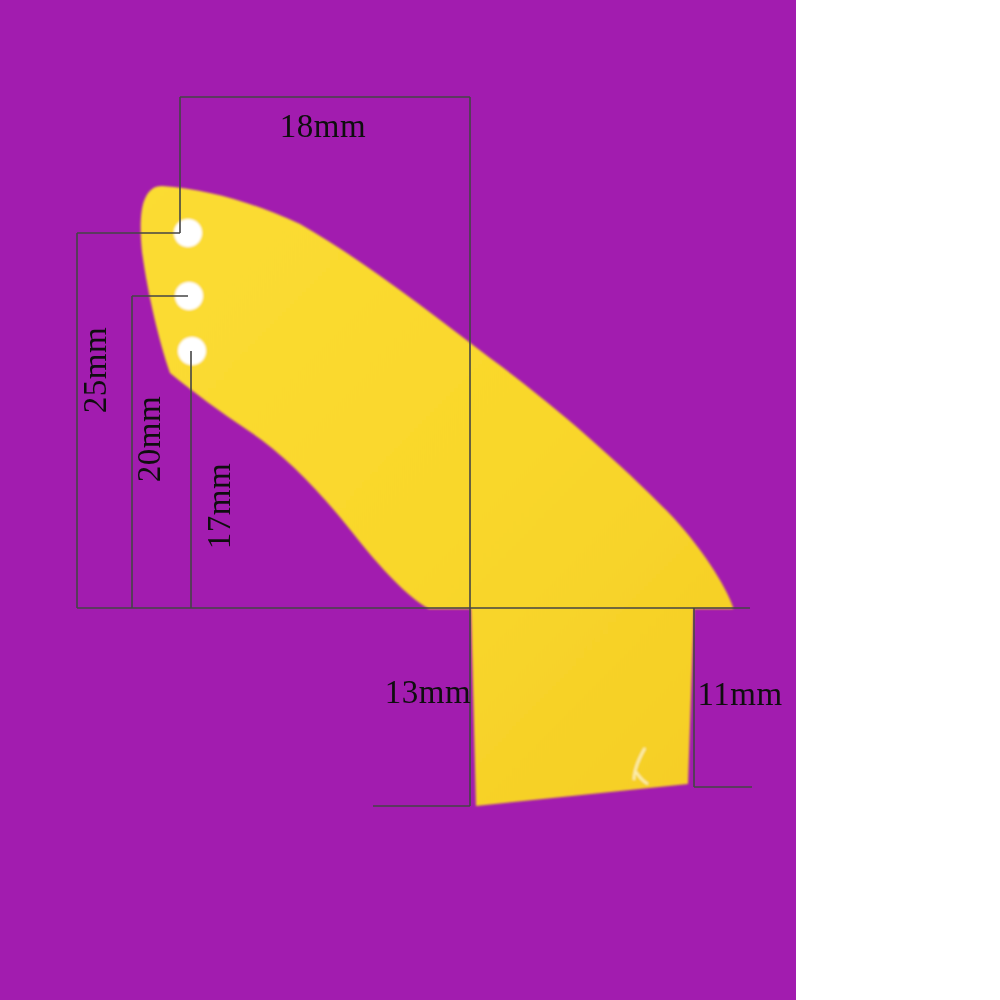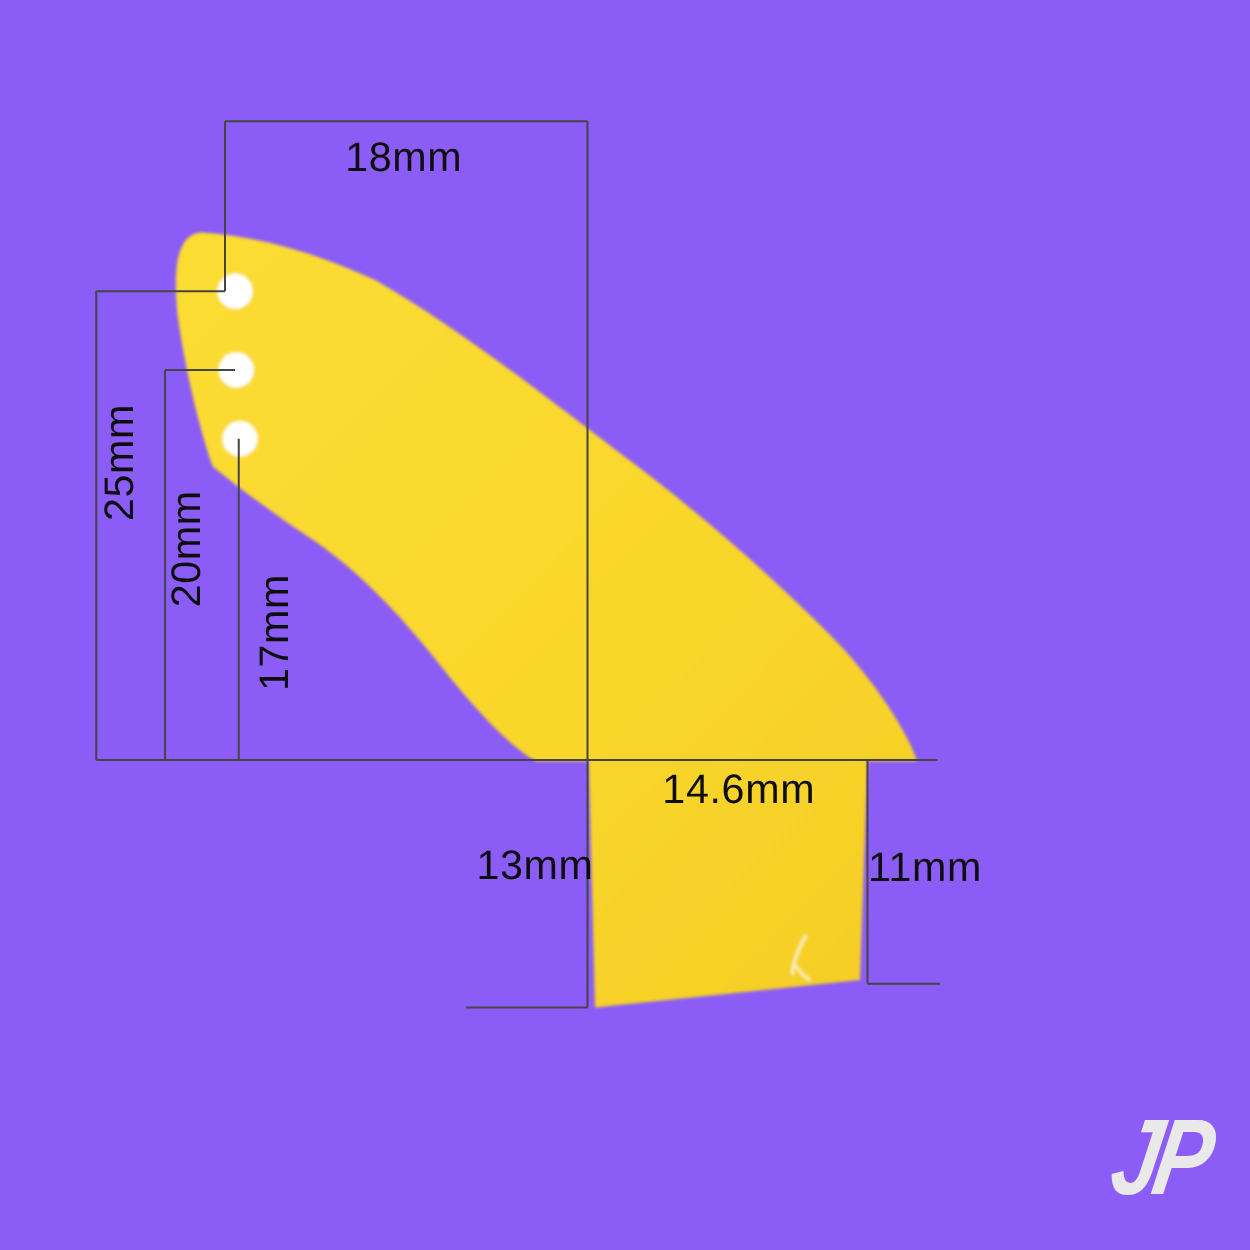--- a/index.html
+++ b/index.html
@@ -2,25 +2,25 @@
 <html><head>
 <meta charset="utf-8">
 <style>
   html, body {
     margin: 0;
     padding: 0;
     background: #ffffff;
   }
   .canvas {
     position: relative;
-    width: 1000px;
+    width: 796px;
     height: 1000px;
-    background: #8b5cf6;
+    background: #a21caf;
     overflow: hidden;
-    font-family: Liberation Sans, sans-serif;
+    font-family: Liberation Serif, serif;
   }
   .diagram-svg {
     position: absolute;
     left: 0;
     top: 0;
   }
   .dim-line {
     stroke: #454545;
     stroke-width: 1.6;
     fill: none;
@@ -106,19 +106,18 @@
       <line class="dim-line" x1="373" y1="806" x2="470" y2="806"></line>
       <line class="dim-line" x1="694" y1="608" x2="694" y2="787"></line>
       <line class="dim-line" x1="694" y1="787" x2="752" y2="787"></line>
     </g>
   </svg>
 
   <div class="dim-label" style="left:323px; top:126px;">18mm</div>
   <div class="dim-label rot" style="left:95px; top:370px;">25mm</div>
   <div class="dim-label rot" style="left:149px; top:439px;">20mm</div>
   <div class="dim-label rot" style="left:219px; top:506px;">17mm</div>
-  <div class="dim-label" style="left:591px; top:631px;">14.6mm</div>
   <div class="dim-label" style="left:428px; top:692px;">13mm</div>
   <div class="dim-label" style="left:740px; top:694px;">11mm</div>
 
   <div class="jp-logo">JP</div>
 
 </div>
 
 </body></html>

